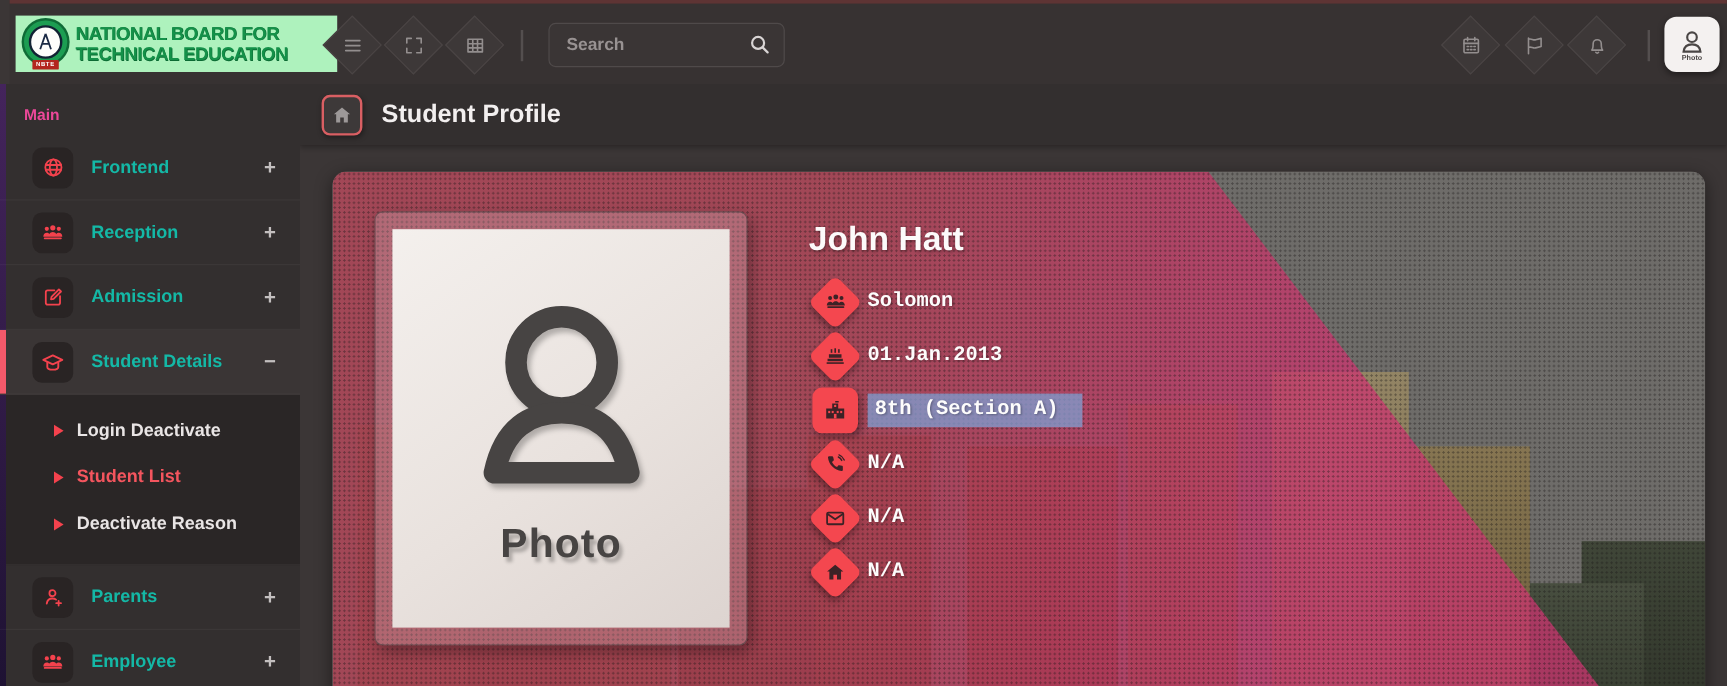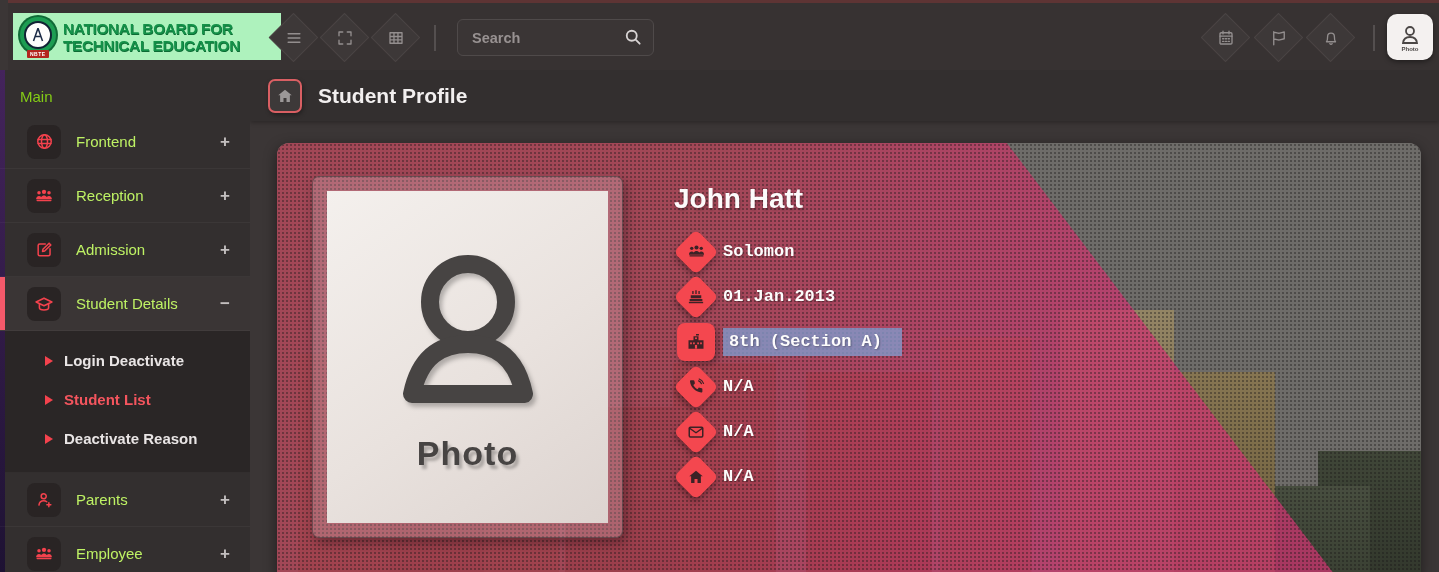--- a/index.html
+++ b/index.html
@@ -41,31 +41,31 @@
                 align-items:center; justify-content:center; cursor:pointer;
                 box-shadow:0 2px 5px rgba(0,0,0,.4); }
   .avatar-btn svg { stroke:#4a4645; fill:none; stroke-width:1.8; }
   .avatar-btn .mini { font-size:6px; font-weight:bold; color:#4a4645; margin-top:-1px; }
 
   
   .sidebar { position:absolute; left:0; top:70px; width:250px; height:502px;
              background:#332f2f; z-index:20; }
   .side-scroll { position:absolute; left:0; top:0; width:5px; height:100%;
                  background:linear-gradient(180deg,#44245c,#1e1233); }
-  .side-section { padding:18px 0 10px 20px; color:#84cc16; font-size:15px; font-weight:normal; }
+  .side-section { padding:18px 0 10px 20px; color:#ec4899; font-size:13px; font-weight:bold; }
   .side-item { height:54px; display:flex; align-items:center; padding-left:27px;
                border-bottom:1px solid rgba(255,255,255,.04); position:relative; cursor:pointer; }
   .side-item.active { background:#3a3535; }
   .side-item.active::before { content:""; position:absolute; left:0; top:0; width:5px; height:100%;
                               background:#f4596a; }
   .icon-box { width:34px; height:34px; border-radius:8px; background:#292424; margin-right:15px;
               display:flex; align-items:center; justify-content:center; flex:0 0 auto; }
   .icon-box svg { stroke:#f4424d; fill:none; stroke-width:1.9; stroke-linecap:round; stroke-linejoin:round; }
   .icon-box svg .fil { fill:#f4424d; stroke:none; }
-  .side-label { flex:1; color:#bef264; font-size:15px; font-weight:normal; }
+  .side-label { flex:1; color:#14b8a6; font-size:15px; font-weight:bold; }
   .toggle { margin-right:20px; color:#c3bfbf; font-size:17px; font-weight:bold; }
   .submenu { background:#2a2626; padding:10px 0 14px 0; border-bottom:1px solid rgba(255,255,255,.04); }
   .sub-item { height:39px; display:flex; align-items:center; padding-left:45px; cursor:pointer; }
   .caret { width:0; height:0; border-left:8px solid #f4424d; border-top:5.5px solid transparent;
            border-bottom:5.5px solid transparent; margin-right:11px; }
   .sub-label { font-size:15px; font-weight:bold; color:#e9e5e5; }
   .sub-item.active .sub-label { color:#f4555e; }
 
   
   .page-header { position:absolute; left:250px; top:70px; width:1189px; height:51px;

